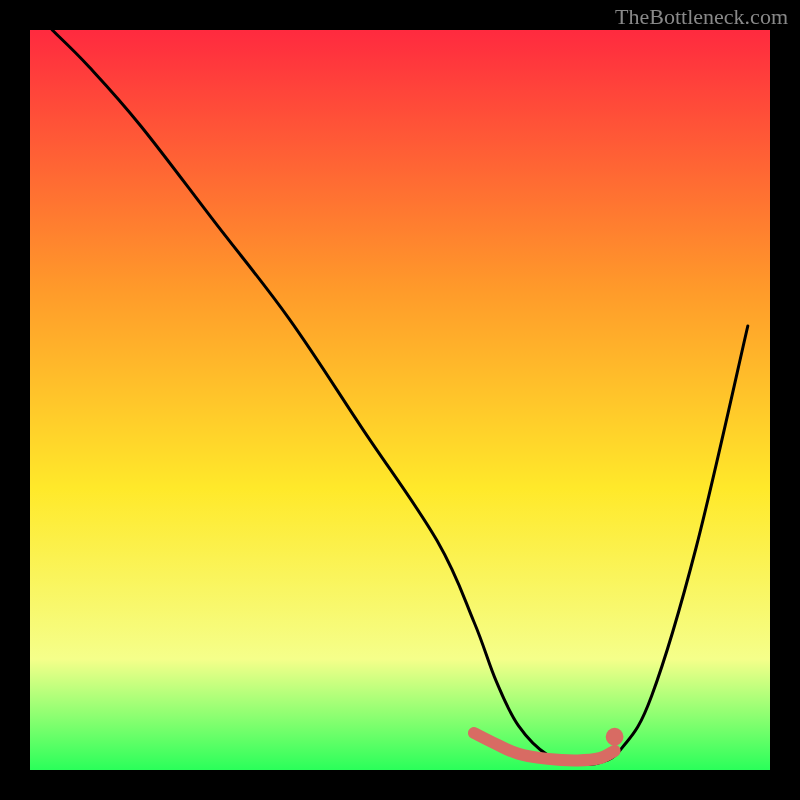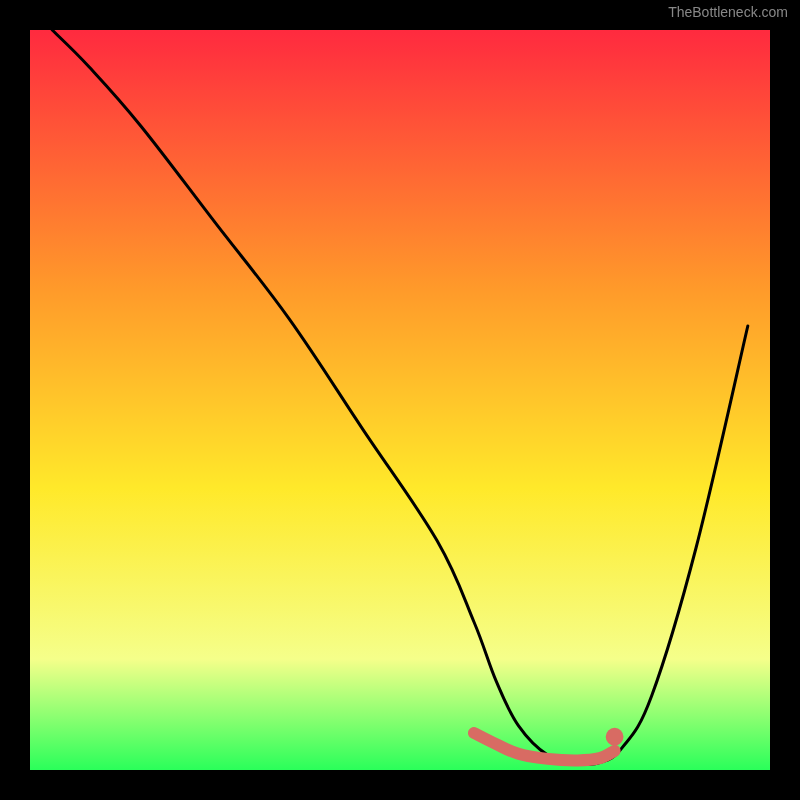--- a/index.html
+++ b/index.html
@@ -9,22 +9,22 @@
     width: 800px;
     height: 800px;
     overflow: hidden;
     position: relative;
   }
   .watermark {
     position: absolute;
     top: 4px;
     right: 12px;
     color: #888;
-    font-family: Liberation Sans, sans-serif;
-    font-size: 14px;
+    font-family: Liberation Serif, serif;
+    font-size: 22px;
     z-index: 10;
   }
   .chart-container {
     position: absolute;
     top: 30px;
     left: 30px;
     width: 740px;
     height: 740px;
   }
   svg {

